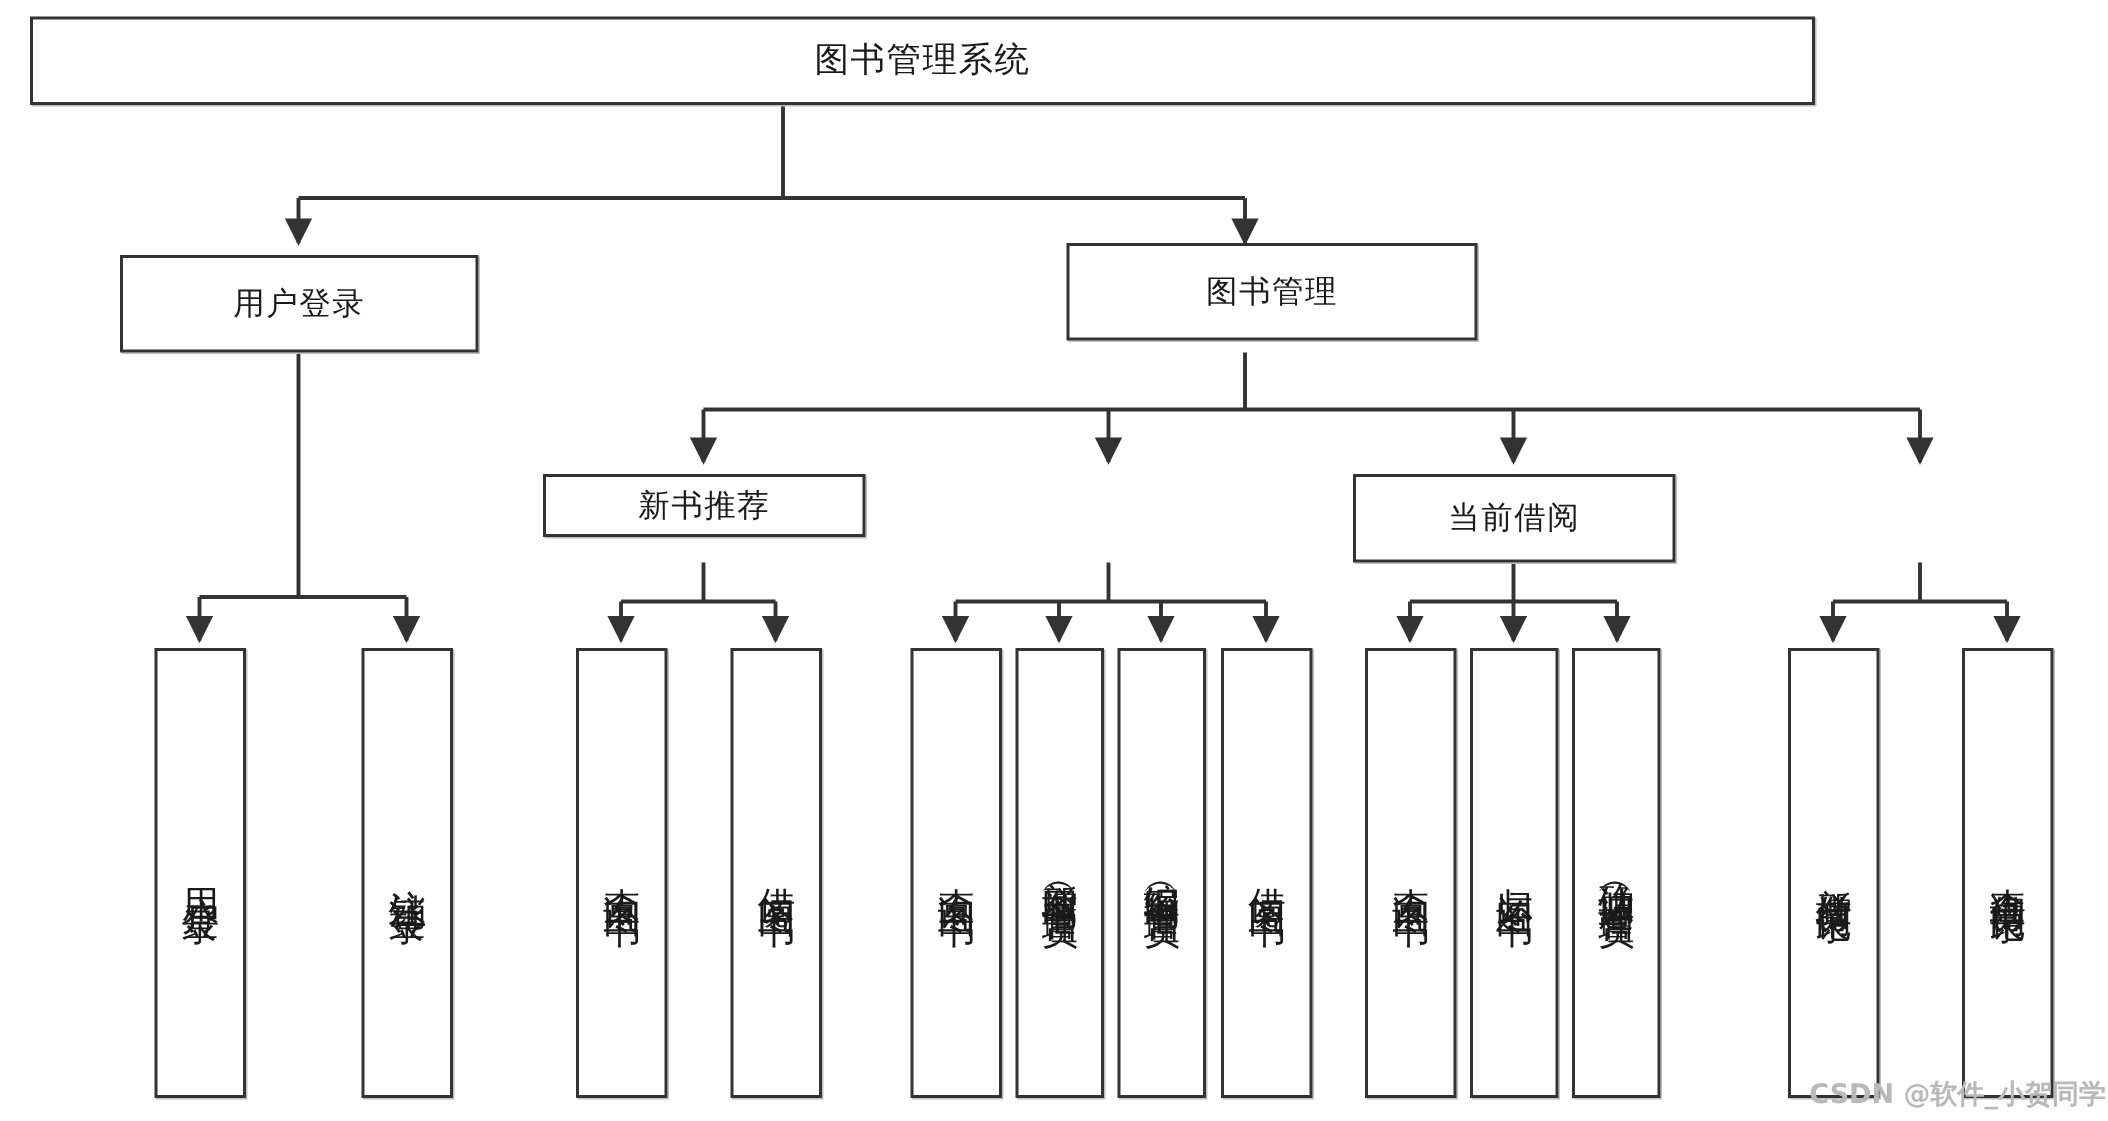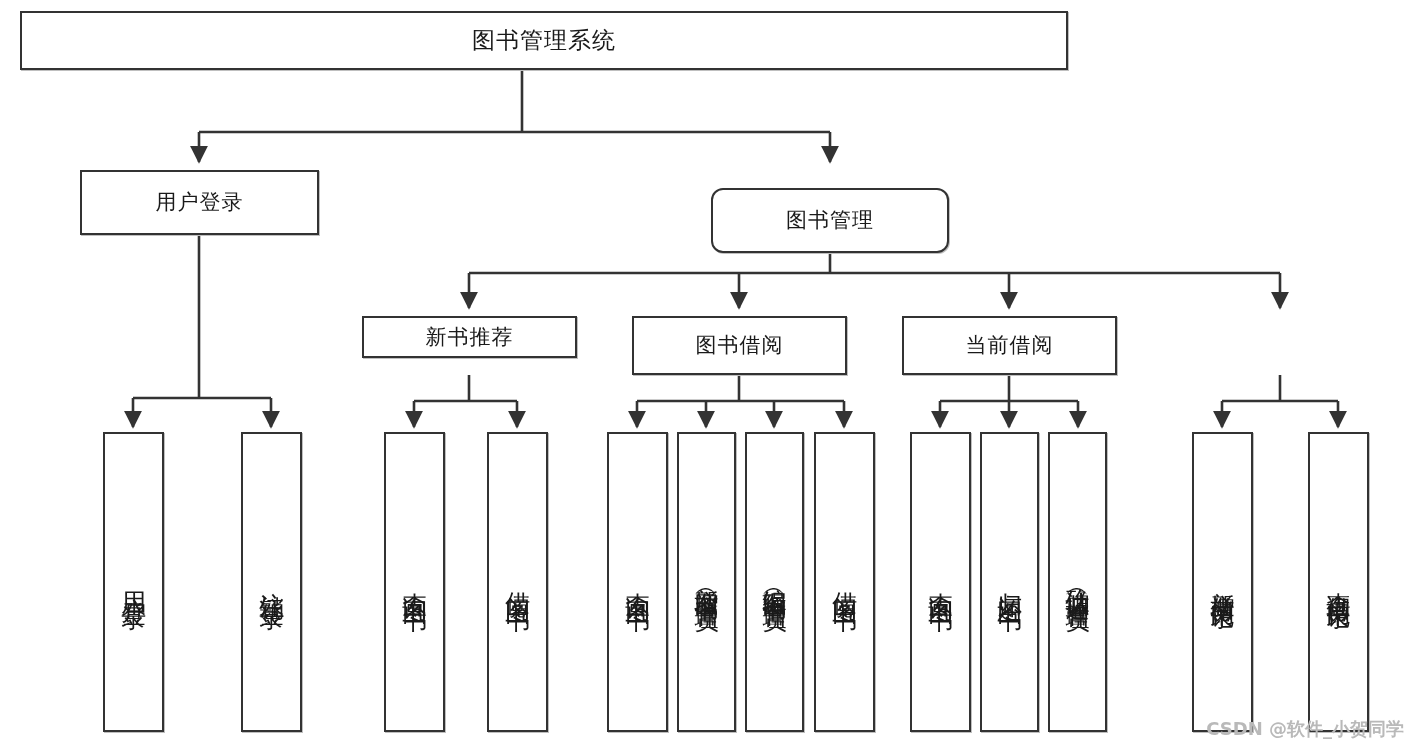--- a/index.html
+++ b/index.html
@@ -123,39 +123,36 @@
       <path d="M 1009 401 L 1009 427" marker-end="url(#arrow)"></path>
       <path d="M 1078 401 L 1078 427" marker-end="url(#arrow)"></path>
 
       <path d="M 1280 375 L 1280 401"></path>
       <path d="M 1222 401 L 1338 401"></path>
       <path d="M 1222 401 L 1222 427" marker-end="url(#arrow)"></path>
       <path d="M 1338 401 L 1338 427" marker-end="url(#arrow)"></path>
     </g>
   </svg>
 
-  <div class="node level-0" style="left:20px; top:11px; width:1048px; height:59px;">
+  <div class="node level-0" style="left:20px; top:11px; width:1190px; height:59px;">
     <span class="node-label">图书管理系统</span>
   </div>
 
   <div class="node level-1" style="left:80px; top:170px; width:239px; height:65px;">
     <span class="node-label">用户登录</span>
   </div>
 
-  <div class="node level-1" style="left:711px; top:188px; width:238px; height:65px;border-radius:12px;">
+  <div class="node level-1" style="left:711px; top:162px; width:274px; height:65px;">
     <span class="node-label">图书管理</span>
   </div>
 
   <div class="node level-2" style="left:362px; top:316px; width:215px; height:42px;">
     <span class="node-label">新书推荐</span>
   </div>
 
-  <div class="node level-2" style="left:632px; top:316px; width:215px; height:59px;">
-    <span class="node-label">图书借阅</span>
-  </div>
 
   <div class="node level-2" style="left:902px; top:316px; width:215px; height:59px;">
     <span class="node-label">当前借阅</span>
   </div>
 
 
   <div class="node leaf" style="left:103px; top:432px; width:61px; height:300px;">
     <span class="node-label">用户登录</span>
   </div>
 

